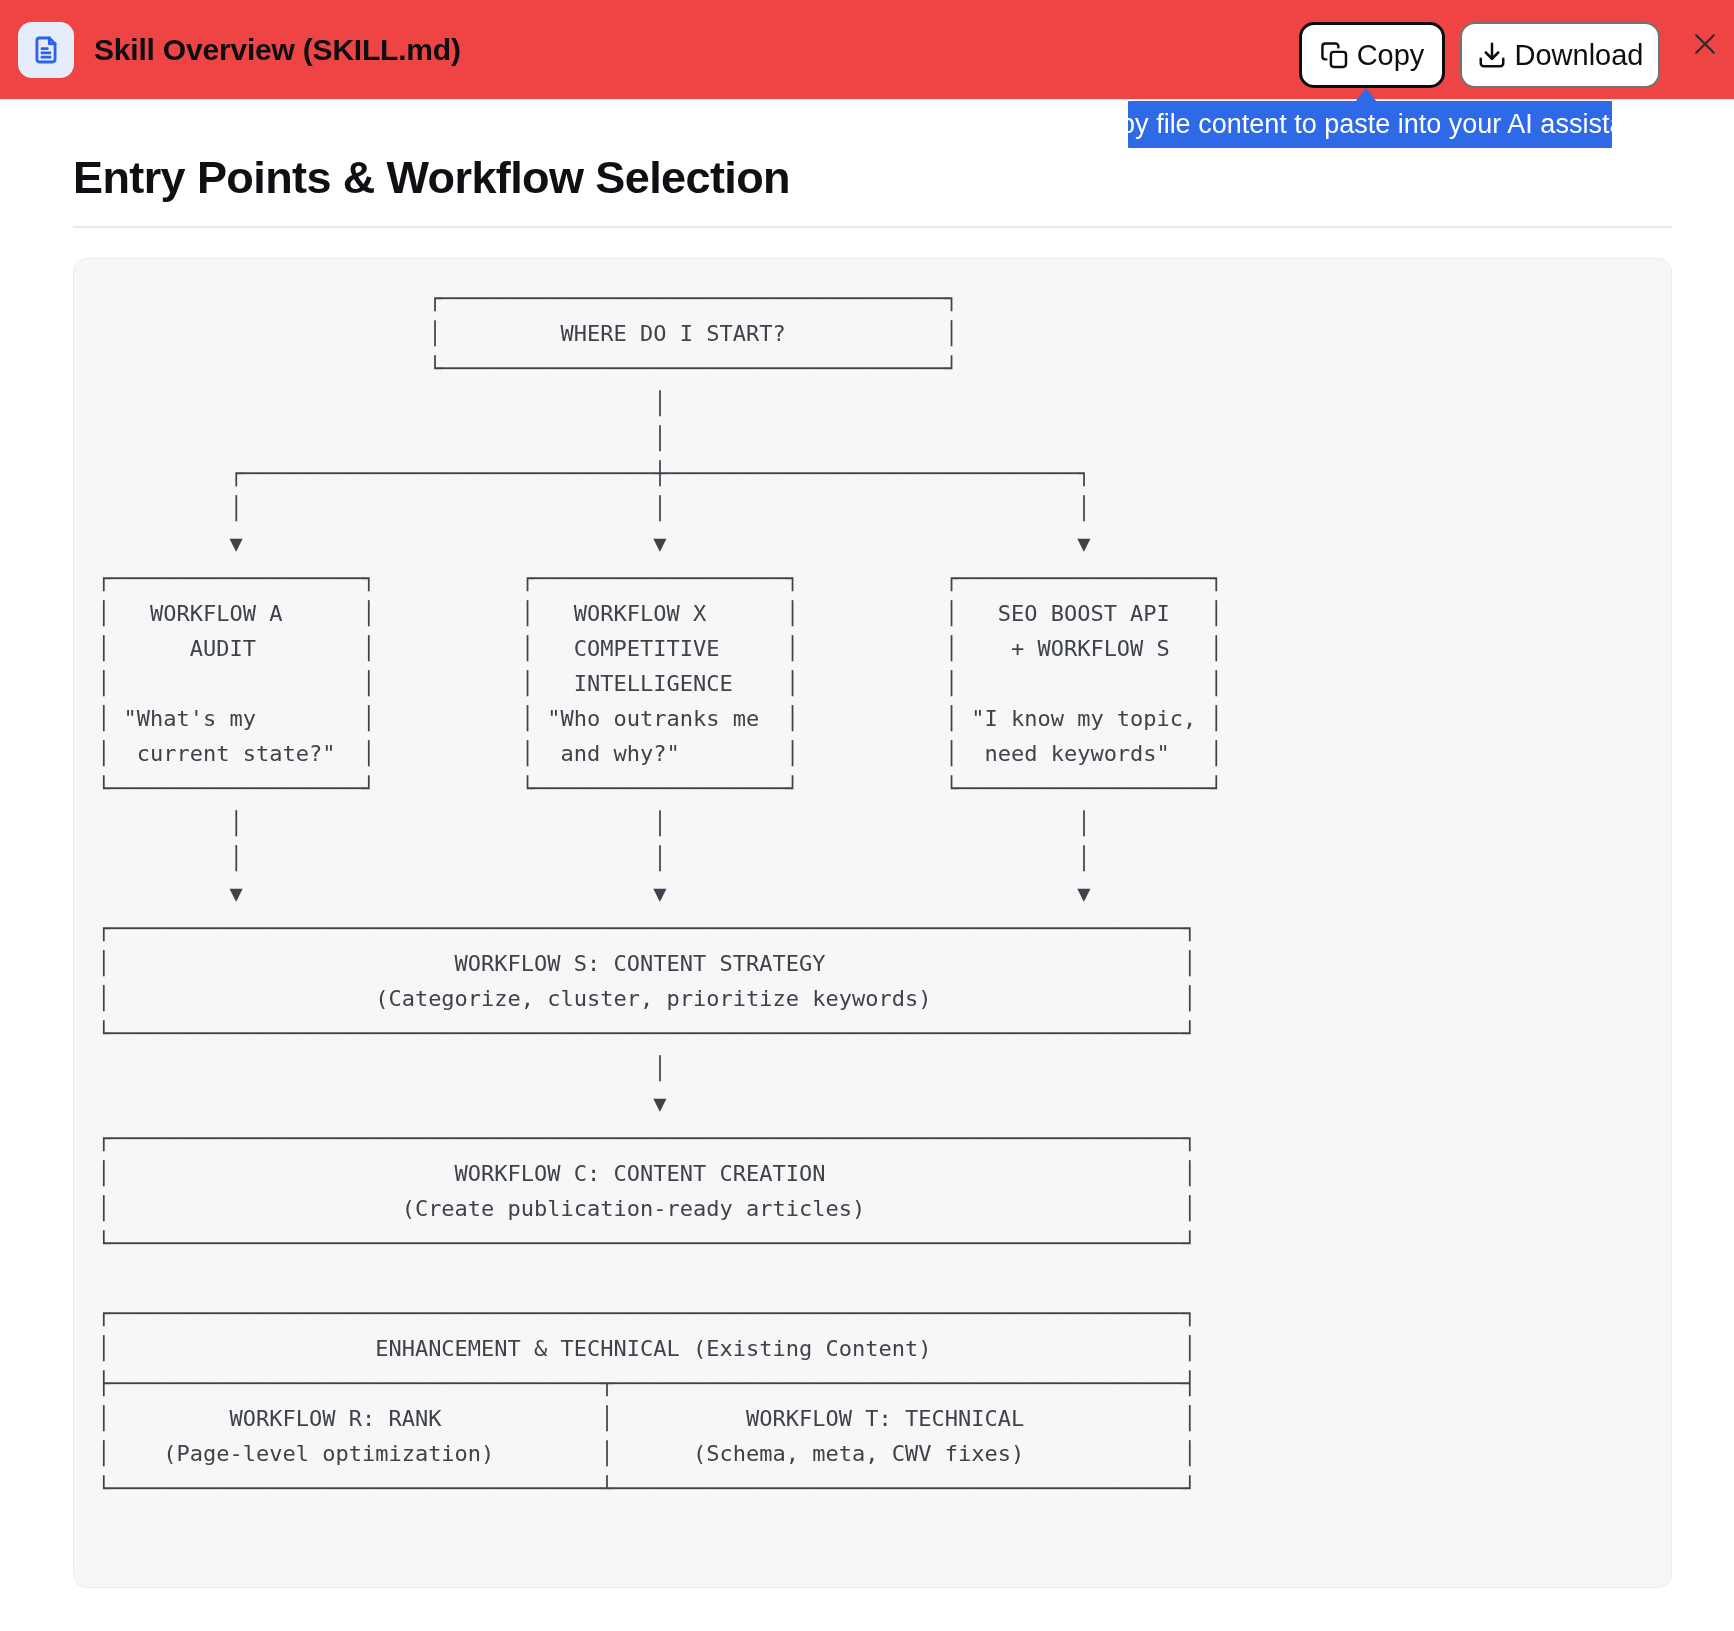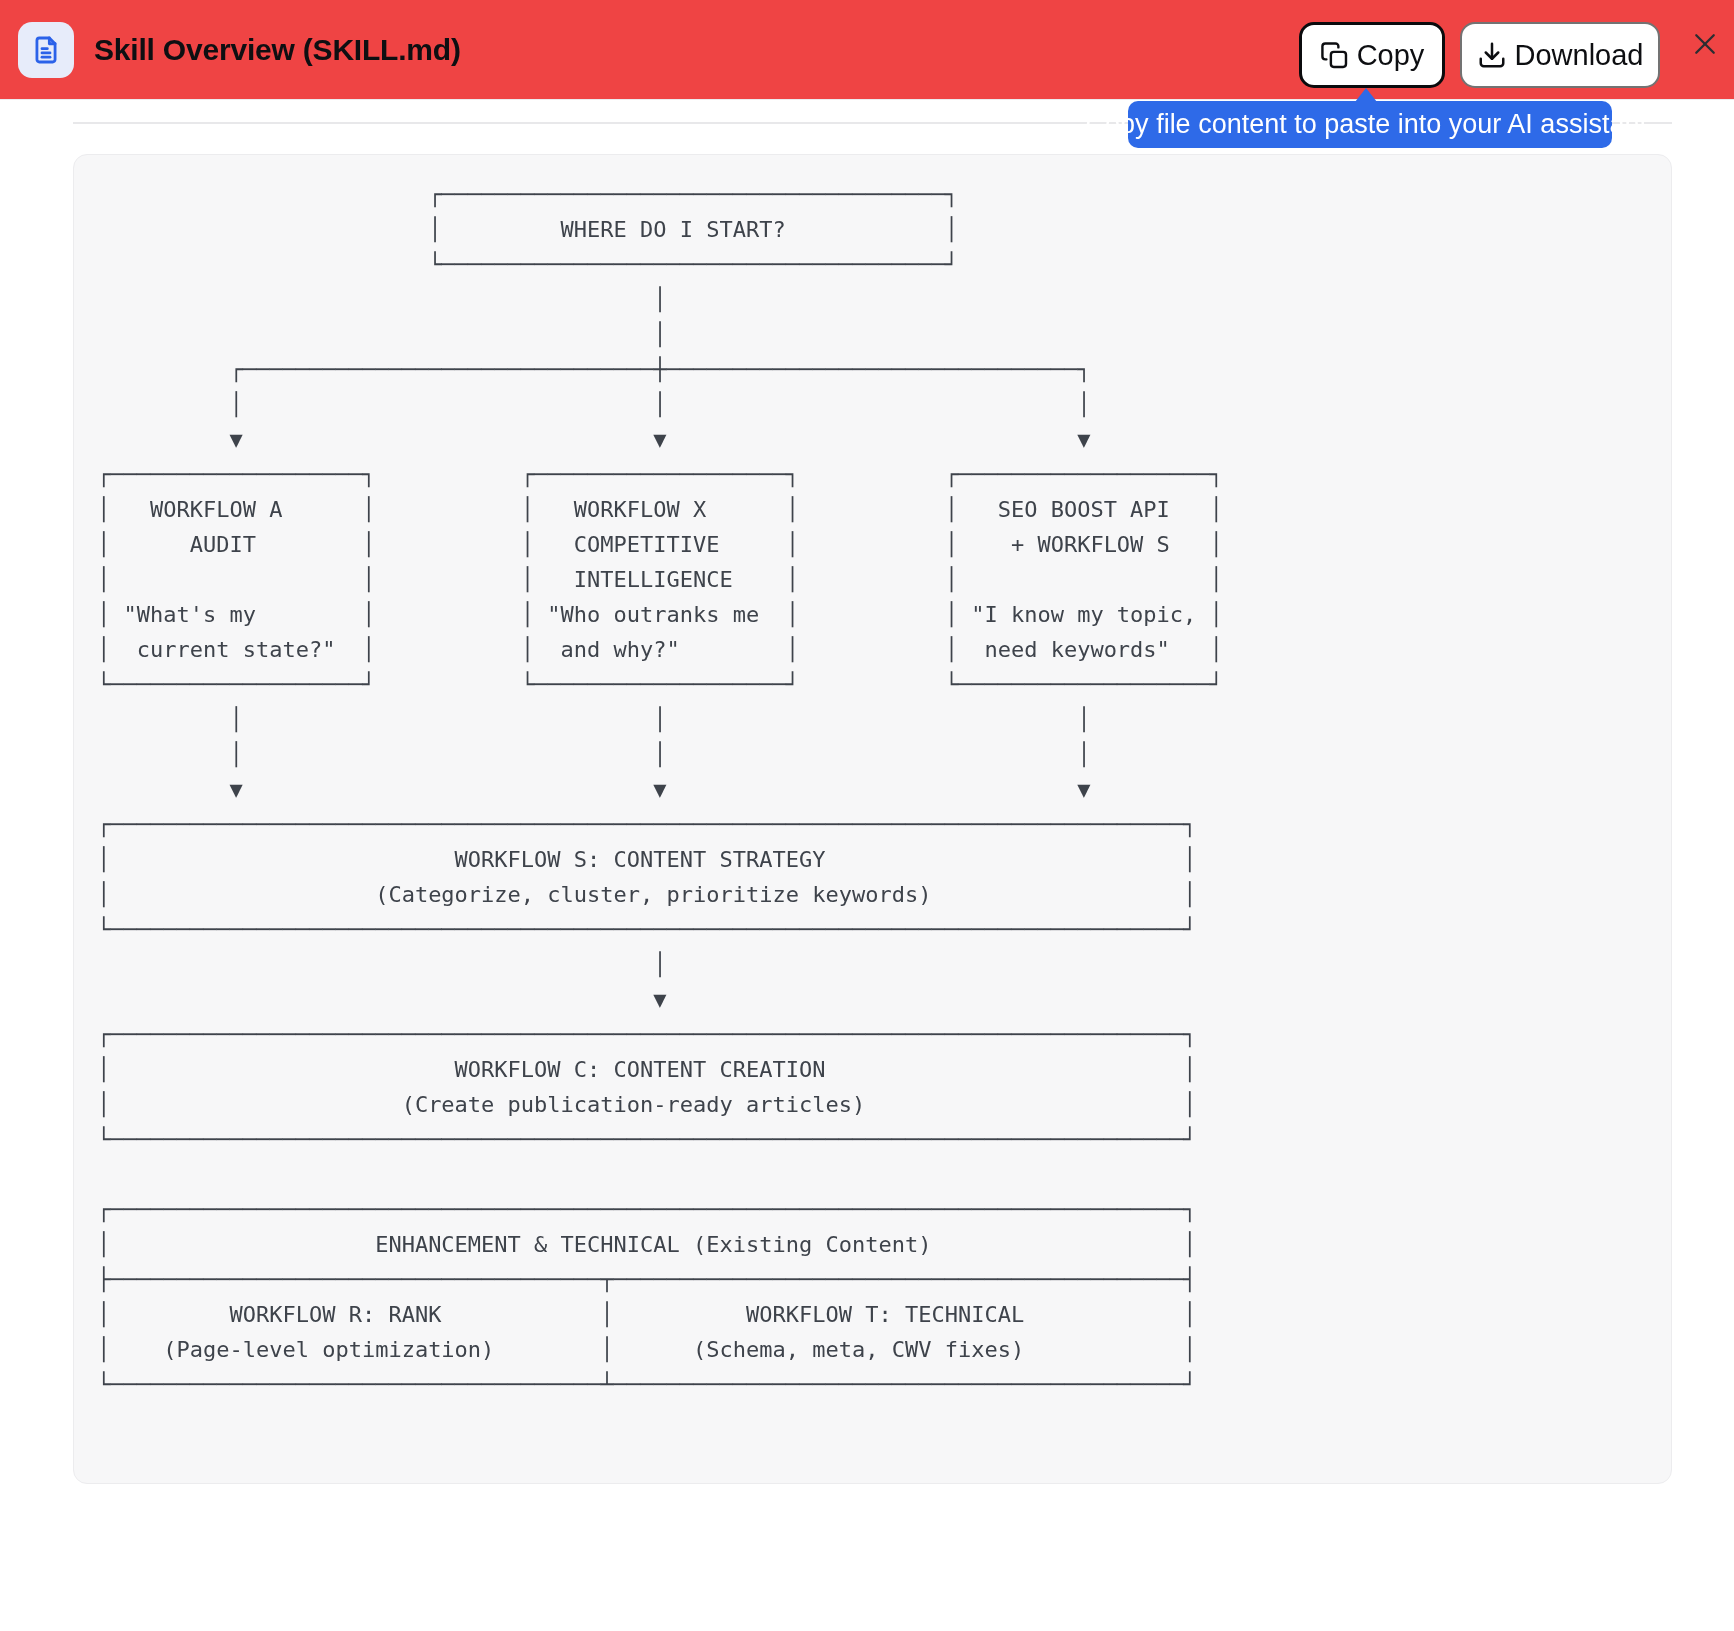--- a/index.html
+++ b/index.html
@@ -18,21 +18,21 @@
   .btn { position:absolute; top:22px; height:66px; background:#ffffff;
          border-radius:15px; display:flex; align-items:center; justify-content:center;
          gap:8px; font-size:29px; font-weight:500; color:#0d0e11; cursor:pointer; }
   .btn-copy { left:1299px; width:146px; border:3px solid #0b0b0d; }
   .btn-download { left:1460px; width:200px; border:2px solid #737373; }
   .close-x { position:absolute; left:1687px; top:26px; width:36px; height:36px;
              display:flex; align-items:center; justify-content:center; cursor:pointer; }
 
   
   .tooltip { position:absolute; left:1128px; top:101px; width:484px; height:47px;
-             background:#2e6ae8; color:#ffffff; border-radius:10px; z-index:6;
+             background:#2e6ae8; color:#ffffff; border-radius:1px; z-index:6;
              font-size:27px; display:flex; align-items:center; justify-content:center;
              white-space:nowrap; }
   .tooltip:before { content:""; position:absolute; top:-13px; left:227px;
                     border-left:11px solid transparent; border-right:11px solid transparent;
                     border-bottom:14px solid #2e6ae8; }
 
   
   .content { position:absolute; left:73px; top:100px; width:1599px; }
   h1.doc-h1 { margin-top:52px; font-size:45px; font-weight:700; color:#0e1013;
               letter-spacing:-0.6px; }
@@ -93,20 +93,21 @@
       </svg>
     </span>
   </div>
 </div>
 
 <div class="tooltip">
   <span>Copy file content to paste into your AI assistant.</span>
 </div>
 
 <div class="content">
+  <h1 class="doc-h1">Entry Points &amp; Workflow Selection</h1>
   <hr class="doc-hr">
 
   <div class="code-block">
     <pre class="ascii">                         ┌──────────────────────────────────────┐
                          │         WHERE DO I START?            │
                          └──────────────────────────────────────┘
                                           │
                                           │
           ┌───────────────────────────────┼───────────────────────────────┐
           │                               │                               │

